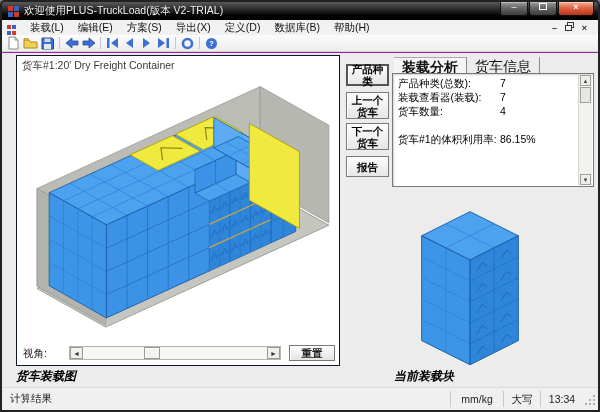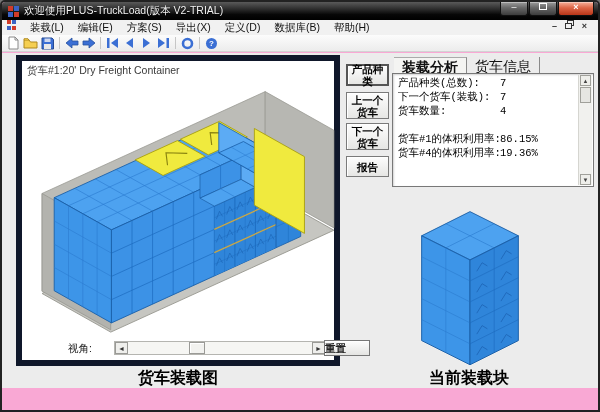--- a/index.html
+++ b/index.html
@@ -1,85 +1,85 @@
 <!DOCTYPE html>
 <html><head>
 <meta charset="utf-8">
 <style>
   html,body{margin:0;padding:0;background:#777;}
   body{width:600px;height:412px;overflow:hidden;font-family:"Liberation Sans","DejaVu Sans",sans-serif;}
   #window{position:relative;width:596px;height:408px;border:2px solid #222;border-radius:5px 5px 0 0;
-          background:#f9a8d4;overflow:hidden;}
+          background:#a21caf;overflow:hidden;}
   
   #titlebar{position:absolute;left:0;top:0;width:100%;height:18px;
             background:linear-gradient(#5a5a5a,#2c2c2c 40%,#070707 70%,#000);display:flex;align-items:center;}
   #app-icon{width:11px;height:11px;margin:0 5px 0 6px;display:grid;grid-template-columns:5px 5px;grid-gap:1px;}
   #app-icon span{width:5px;height:5px;}
   .q1{background:#d23b2a;} .q2{background:#3b63c4;} .q3{background:#3b63c4;} .q4{background:#d23b2a;}
   #title-text{color:#f2f2f2;font-size:10.5px;text-shadow:0 1px 1px #000;}
   #win-controls{position:absolute;right:4px;top:0;display:flex;}
   .winbtn{height:13px;border:1px solid #101010;border-top:none;border-radius:0 0 3px 3px;
           color:#fff;font-size:9px;line-height:11px;text-align:center;margin-left:1px;
           box-shadow:inset 0 1px 0 rgba(255,255,255,.35);}
   .winbtn.min,.winbtn.max{width:26px;background:linear-gradient(#9d9d9d,#676767 45%,#3c3c3c);}
   .winbtn.close{width:34px;background:linear-gradient(#f6b09a,#dd6647 45%,#b83518);font-weight:bold;}
   
   #menubar{position:absolute;left:0;top:18px;width:100%;height:15px;background:#f1f1f1;
-           display:flex;align-items:flex-start;font-size:10.5px;color:#111;border-bottom:1px solid #e2e2e2;}
+           display:flex;align-items:flex-end;font-size:10.5px;color:#111;border-bottom:1px solid #e2e2e2;}
   #mdi-icon{width:10px;height:10px;margin:0 6px 0 5px;display:grid;grid-template-columns:4px 4px;grid-gap:1px;}
   #mdi-icon span{width:4px;height:4px;}
   .menu-item{padding:0 7px;line-height:15px;}
   #mdi-controls{margin-left:auto;display:flex;align-items:center;margin-right:6px;color:#333;}
   .mdi-btn{width:15px;text-align:center;font-size:9px;font-weight:bold;line-height:13px;}
   
   #toolbar{position:absolute;left:0;top:33px;width:100%;height:17px;
            background:linear-gradient(#fcfcfc,#ececec);border-bottom:1px solid #d3d3d3;
            display:flex;align-items:center;padding-left:3px;box-sizing:border-box;}
   .tbtn{width:17px;height:15px;display:flex;align-items:center;justify-content:center;}
   .tsep{width:1px;height:12px;background:#c6c6c6;margin:0 3px;}
   
   #client{position:absolute;left:0;top:51px;width:100%;height:335px;background:#ececec;}
   #truck-panel{position:absolute;left:14px;top:2px;width:324px;height:311px;background:#fff;
-               border:6px solid #0f172a;box-sizing:border-box;}
+               border:1px solid #0f172a;box-sizing:border-box;}
   #truck-caption-top{position:absolute;left:5px;top:3px;font-size:10.5px;color:#3a3a3a;}
   #truck-scene{position:absolute;left:0px;top:16px;}
-  #angle-row{position:absolute;left:0;bottom:3px;width:100%;height:17px;font-size:10.5px;color:#222;margin-left:40px;}
+  #angle-row{position:absolute;left:0;bottom:3px;width:100%;height:17px;font-size:10.5px;color:#222;}
   #angle-label{position:absolute;left:6px;top:2px;}
   #angle-scrollbar{position:absolute;left:52px;top:1px;width:212px;height:14px;border:1px solid #b5b5b0;
                    background:#f6f6f3;box-sizing:border-box;}
   .sb-btn{position:absolute;top:0;width:13px;height:12px;background:#efefec;border:1px solid #9a9a96;
           font-size:7px;line-height:12px;text-align:center;color:#333;box-sizing:border-box;}
   #sb-left{left:0;} #sb-right{right:0;}
   #sb-thumb{position:absolute;left:74px;top:0;width:16px;height:12px;background:#f2f2ef;
             border:1px solid #9a9a96;box-sizing:border-box;box-shadow:inset 1px 1px 0 #fff;}
   #reset-btn{position:absolute;right:4px;top:0;width:46px;height:16px;font-size:10.5px;font-weight:bold;
-             text-align:left;line-height:15px;background:linear-gradient(#fdfdfd,#e4e4e2);
+             text-align:center;line-height:15px;background:linear-gradient(#fdfdfd,#e4e4e2);
              border:1px solid #777;box-shadow:inset 1px 1px 0 #fff;box-sizing:border-box;}
-  .figure-label{position:absolute;top:315px;font-weight:bold;font-size:16px;text-align:center;color:#000;}
+  .figure-label{position:absolute;top:315px;font-weight:bold;font-size:12px;text-align:left;color:#000;font-style:italic;}
   #truck-figure-label{left:14px;width:324px;}
   #block-figure-label{left:392px;width:150px;}
   
   .side-btn{position:absolute;left:344px;width:43px;background:linear-gradient(#fdfdfd,#e6e6e4);
             border:1px solid #7a7a7a;box-shadow:inset 1px 1px 0 #fff;font-weight:bold;font-size:10.5px;
             text-align:center;display:flex;align-items:center;justify-content:center;line-height:12px;
             box-sizing:border-box;color:#000;}
   #btn-recalc{top:11px;height:22px;border:2px solid #555;}
   #btn-prev{top:39px;height:27px;}
   #btn-next{top:70px;height:27px;}
   #btn-report{top:103px;height:21px;}
   
   #tabs{position:absolute;left:392px;top:4px;height:16px;display:flex;font-size:14px;color:#111;}
   .tab{padding:1px 8px 0 8px;border-right:1px solid #8a8a8a;white-space:nowrap;}
   .tab.active{font-weight:bold;background:#f4f4f2;border-top:1px solid #aaa;}
   
   #info-box{position:absolute;left:390px;top:20px;width:202px;height:114px;background:#fff;
             border:1px solid #787878;box-shadow:inset 1px 1px 2px rgba(0,0,0,.18);box-sizing:border-box;}
   #info-rows{position:absolute;left:0;top:2px;right:16px;bottom:2px;overflow:hidden;
              font-size:10.5px;color:#000;padding-left:5px;}
-  .info-row{position:relative;height:14px;line-height:14px;white-space:nowrap;font-family:Liberation Mono, monospace;}
+  .info-row{position:relative;height:14px;line-height:14px;white-space:nowrap;}
   .info-val{position:absolute;left:102px;top:0;}
   #info-scrollbar{position:absolute;right:1px;top:1px;bottom:1px;width:13px;background:#f1f1ee;
                   border-left:1px solid #d5d5d0;}
   .vsb-btn{position:absolute;left:1px;width:11px;height:11px;background:#eeeeea;border:1px solid #a0a09a;
            font-size:6px;text-align:center;line-height:11px;color:#444;box-sizing:border-box;}
   #vsb-up{top:0;} #vsb-down{bottom:0;}
   #vsb-thumb{position:absolute;left:1px;top:12px;width:11px;height:16px;background:#e6e6e2;
              border:1px solid #a0a09a;box-sizing:border-box;}
   #block-scene{position:absolute;left:414px;top:157px;}
   
@@ -329,25 +329,24 @@
     <div class="side-btn" id="btn-report">报告</div>
 
     <div id="tabs">
       <div class="tab active">装载分析</div>
       <div class="tab">货车信息</div>
     </div>
 
     <div id="info-box">
       <div id="info-rows">
         <div class="info-row"><span>产品种类(总数):</span><span class="info-val">7</span></div>
-        <div class="info-row"><span>下一个货车(装载):</span><span class="info-val">7</span></div>
+        <div class="info-row"><span>装载查看器(装载):</span><span class="info-val">7</span></div>
         <div class="info-row"><span>货车数量:</span><span class="info-val">4</span></div>
         <div class="info-row"><span></span><span class="info-val"></span></div>
         <div class="info-row"><span>货车#1的体积利用率:</span><span class="info-val">86.15%</span></div>
-        <div class="info-row"><span>货车#4的体积利用率:</span><span class="info-val">19.36%</span></div>
       </div>
       <div id="info-scrollbar">
         <div class="vsb-btn" id="vsb-up">▲</div>
         <div id="vsb-thumb"></div>
         <div class="vsb-btn" id="vsb-down">▼</div>
       </div>
     </div>
 
     <svg id="block-scene" width="108" height="158" viewBox="0 0 134 196">
         <polygon points="7.0,32.0 67.0,2.0 127.0,32.0 67.0,62.0" fill="#4da2f0" stroke="#1a5fa8" stroke-width="1.2" stroke-linejoin="round"></polygon>
@@ -372,13 +371,27 @@
         <polyline points="75.4,76.0 82.0,65.4 88.6,69.4" fill="none" stroke="#1c63b4" stroke-width="1"></polyline>
         <polyline points="105.4,165.0 112.0,154.4 118.6,158.4" fill="none" stroke="#1c63b4" stroke-width="1"></polyline>
         <polyline points="105.4,139.0 112.0,128.4 118.6,132.4" fill="none" stroke="#1c63b4" stroke-width="1"></polyline>
         <polyline points="105.4,113.0 112.0,102.4 118.6,106.4" fill="none" stroke="#1c63b4" stroke-width="1"></polyline>
         <polyline points="105.4,87.0 112.0,76.4 118.6,80.4" fill="none" stroke="#1c63b4" stroke-width="1"></polyline>
         <polyline points="105.4,61.0 112.0,50.4 118.6,54.4" fill="none" stroke="#1c63b4" stroke-width="1"></polyline>
       </svg>
     <div class="figure-label" id="block-figure-label">当前装载块</div>
   </div>
 
+  <div id="statusbar">
+    <span id="status-msg">计算结果</span>
+    <span class="status-cell" id="status-units">mm/kg</span>
+    <span class="status-cell" id="status-caps">大写</span>
+    <span class="status-cell" id="status-time">13:34</span>
+    <svg id="grip" viewBox="0 0 14 16">
+      <circle cx="11" cy="13" r="1" fill="#9a9a9a"></circle>
+        <circle cx="7" cy="13" r="1" fill="#9a9a9a"></circle>
+      <circle cx="3" cy="13" r="1" fill="#9a9a9a"></circle>
+        <circle cx="11" cy="9" r="1" fill="#9a9a9a"></circle>
+      <circle cx="7" cy="9" r="1" fill="#9a9a9a"></circle>
+        <circle cx="11" cy="5" r="1" fill="#9a9a9a"></circle>
+    </svg>
+  </div>
 </div>
 
 </body></html>

